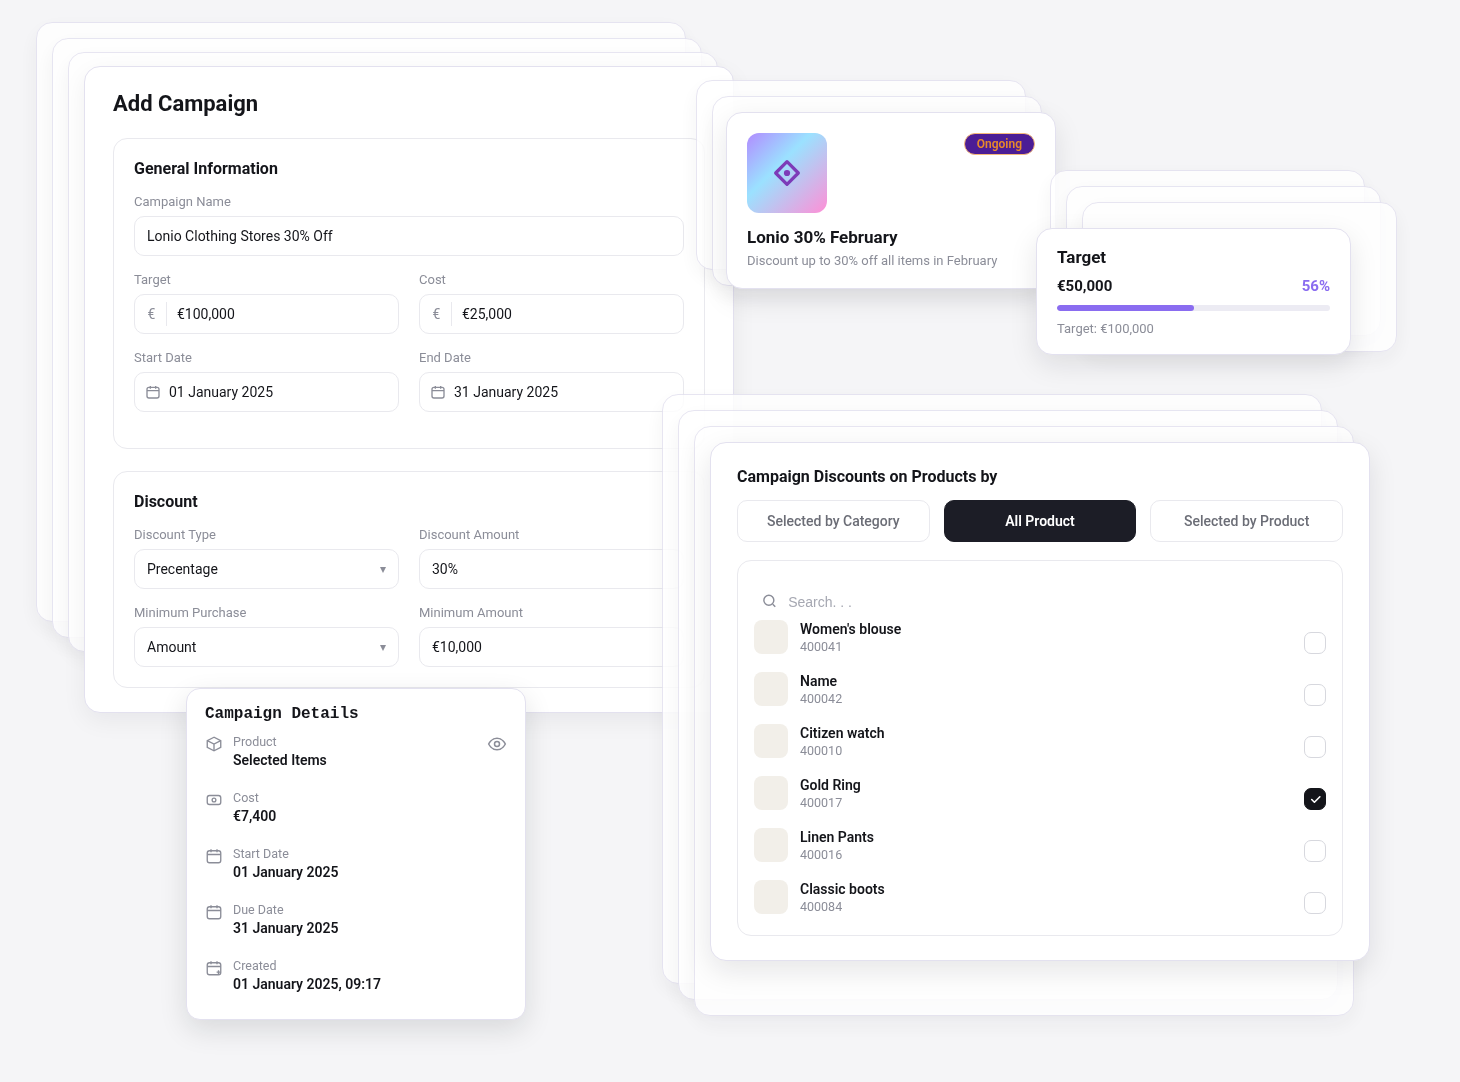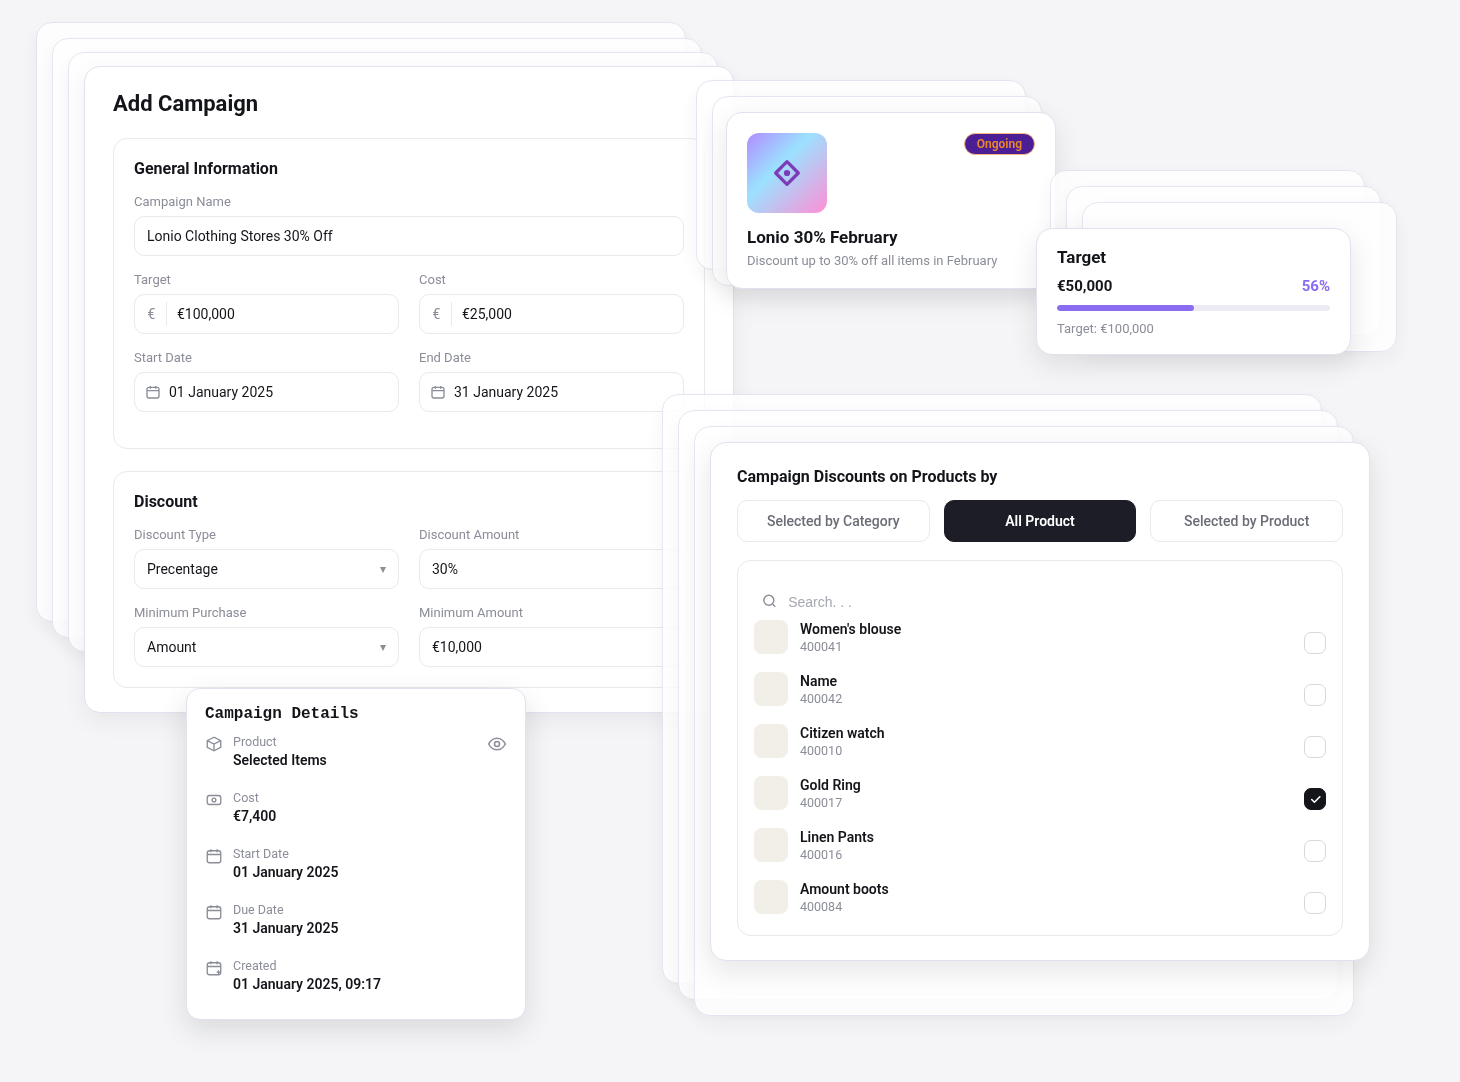--- a/index.html
+++ b/index.html
@@ -401,21 +401,21 @@
       <div class="pid">400016</div>
     </div>
     <div class="spacer"></div>
     <div class="chk ">
       
     </div>
         </div>
         <div class="prow">
     <div class="pimg"></div>
     <div>
-      <div class="pname">Amount boots</div>
+      <div class="pname">Classic boots</div>
       <div class="pid">400084</div>
     </div>
     <div class="spacer"></div>
     <div class="chk ">
       
     </div>
         </div>
       </div>
   </div>
 </div>

